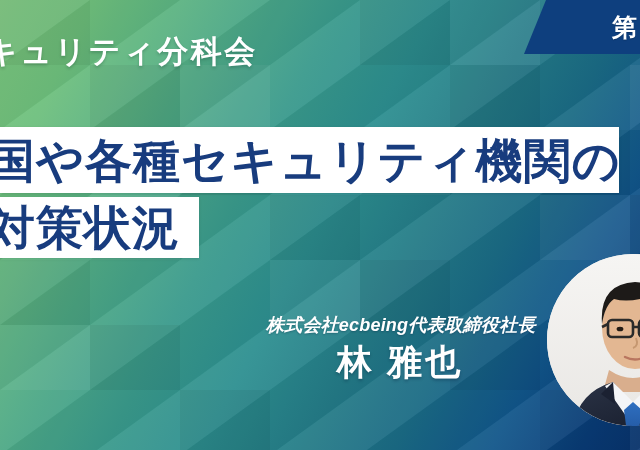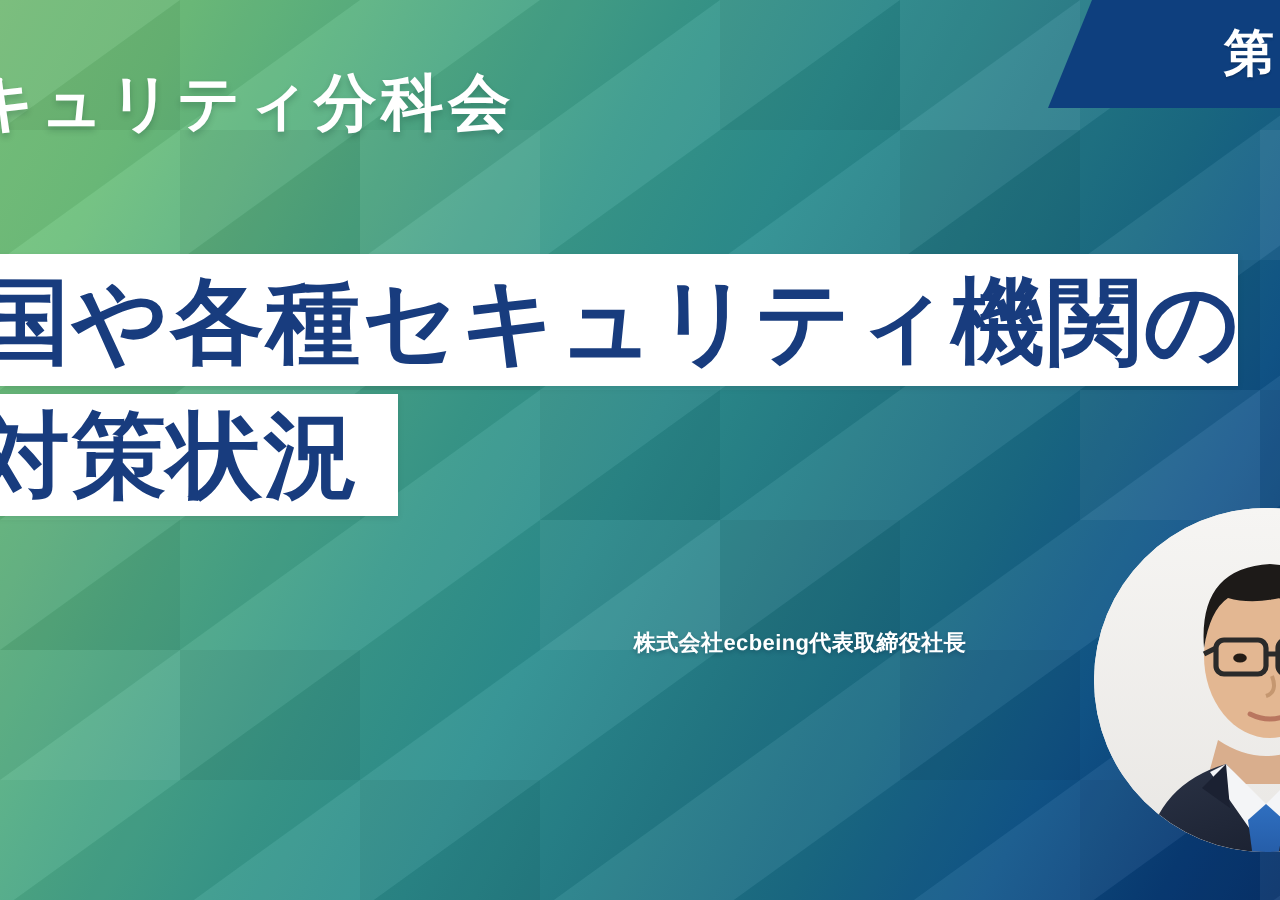--- a/index.html
+++ b/index.html
@@ -152,26 +152,27 @@
 
   
   #speaker {
     position: absolute;
     left: 266px; top: 316px;
     width: 268px;
     text-align: center;
     color: #ffffff;
   }
   #speaker .role {
-    font-size: 11px;
+    font-size: 18px;
     font-weight: bold;
     letter-spacing: .2px;
     line-height: 1.1;
     white-space: nowrap;
     text-shadow: 0 1px 2px rgba(0,20,50,.28);
+    font-style: italic;
   }
   #speaker .name {
     margin-top: 8px;
     font-size: 35px;
     font-weight: bold;
     letter-spacing: 3px;
     line-height: 1;
     text-shadow: 0 2px 3px rgba(0,20,50,.28);
   }
 
@@ -428,20 +429,21 @@
     <span class="t">国や各種セキュリティ機関の</span>
   </div>
 
   <div class="title-band" id="title-band-2">
     <span class="t">対策状況</span>
   </div>
 
 
   <div id="speaker">
     <div class="role">株式会社ecbeing代表取締役社長</div>
+    <div class="name">林 雅也</div>
   </div>
 
   <div id="portrait">
     <svg width="172" height="172" viewBox="0 0 172 172">
       <defs>
         <linearGradient id="bgp" x1="0" y1="0" x2="0" y2="1">
           <stop offset="0" stop-color="#f6f5f3"></stop>
           <stop offset="1" stop-color="#e9e7e4"></stop>
         </linearGradient>
         <linearGradient id="suit" x1="0" y1="0" x2="1" y2="1">

